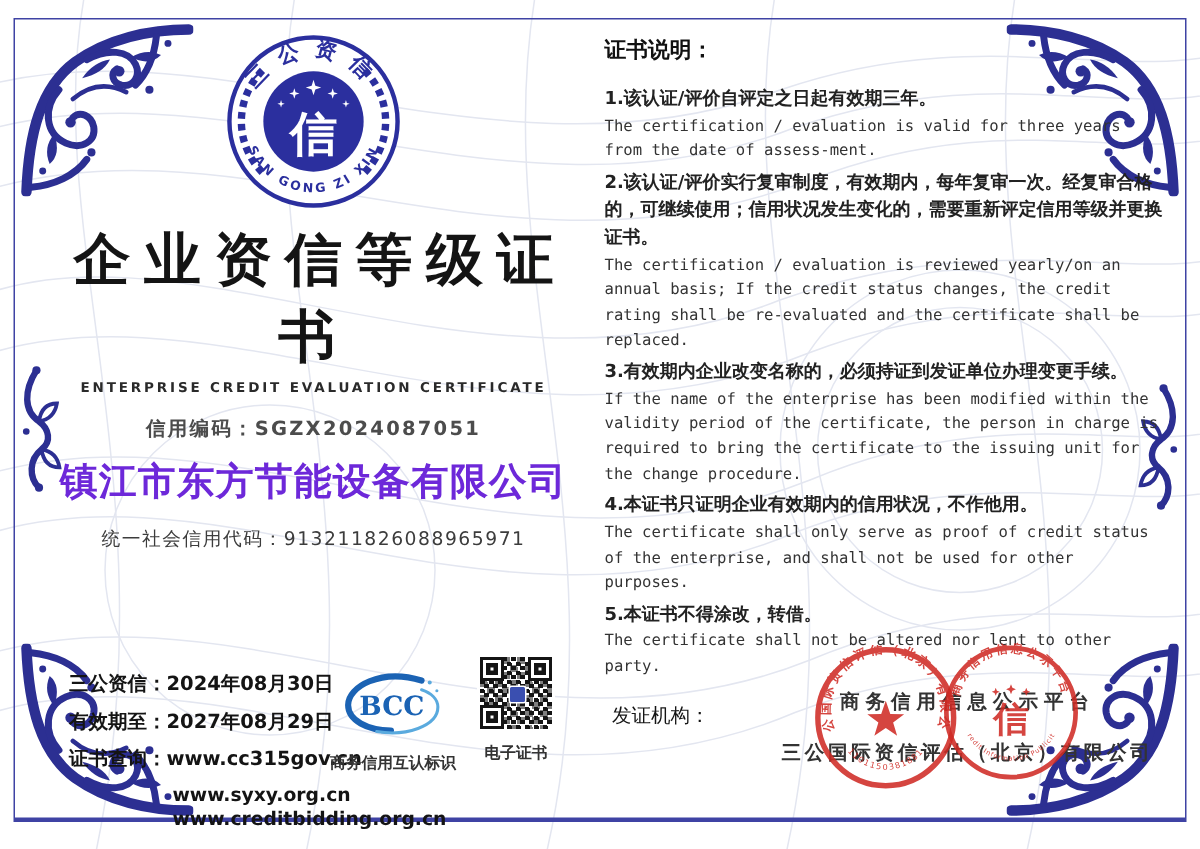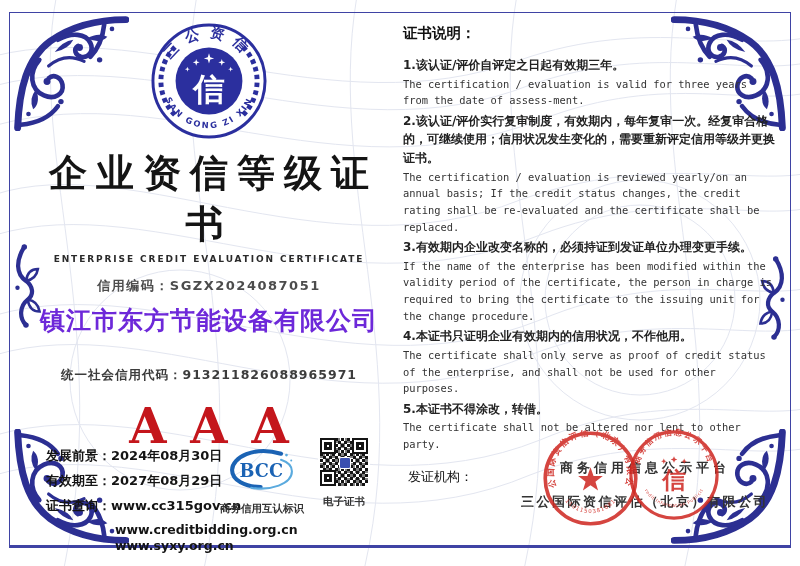--- a/index.html
+++ b/index.html
@@ -19,21 +19,21 @@
   .e-l{left:9px;top:240px;}
   .e-r{right:9px;top:252px;transform:scaleX(-1);}
   
   .leftcol{position:absolute;left:28px;top:0;width:362px;z-index:3;text-align:center;}
   .badge{margin:22px auto 0;width:118px;height:118px;}
   .title{margin:4px 0 0;font-family:"DejaVu Serif","Liberation Serif",serif;
          font-size:38px;font-weight:bold;color:#141414;letter-spacing:9px;text-indent:9px;}
   .subtitle{margin-top:4px;font-size:9px;font-weight:bold;color:#2a2a2a;letter-spacing:1.9px;}
   .codeline{margin-top:13px;font-size:13px;font-weight:bold;color:#4c4c4c;letter-spacing:1.5px;}
   .company{margin-top:9px;font-size:25px;font-weight:bold;color:#6d28d9;letter-spacing:1px;}
-  .uscc{margin-top:30px;font-size:12.5px;font-weight:bold;color:#3c3c3c;letter-spacing:1px;}
+  .uscc{margin-top:14px;font-size:12.5px;font-weight:normal;color:#3c3c3c;letter-spacing:1px;}
   .para{margin:14px auto 0;width:340px;text-align:justify;text-indent:2em;
         font-size:13.5px;font-weight:600;color:#333;line-height:1.8;}
   .rating{margin-top:14px;font-family:"DejaVu Serif","Liberation Serif",serif;
           font-size:48px;font-weight:bold;color:#c4161c;letter-spacing:24px;text-indent:24px;}
   
   .dates{position:absolute;left:46px;top:447px;width:190px;z-index:3;text-align:left;
          font-size:13px;font-weight:bold;color:#141414;}
   .dates .row{margin-bottom:7px;white-space:nowrap;}
   .dates .url-extra{margin-left:69px;margin-bottom:1px;font-size:12.5px;}
   .bcc-group{position:absolute;left:206px;top:448px;width:112px;z-index:3;text-align:center;}
@@ -190,35 +190,34 @@
       <span>信用编码：</span><span>SGZX2024087051</span>
     </div>
 
     <div class="company">镇江市东方节能设备有限公司</div>
 
     <div class="uscc">
       <span>统一社会信用代码：</span><span>913211826088965971</span>
     </div>
 
 
-    <div class="rating">AAA</div>
   </div>
 
   <div class="dates">
     <div class="row">
-      <span>发展前景：</span><span>2024年08月30日</span>
+      <span>三公资信：</span><span>2024年08月30日</span>
     </div>
     <div class="row">
       <span>有效期至：</span><span>2027年08月29日</span>
     </div>
     <div class="row">
       <span>证书查询：</span><span class="url">www.cc315gov.cn</span>
     </div>
+    <div class="url-extra">www.syxy.org.cn</div>
     <div class="url-extra">www.creditbidding.org.cn</div>
-    <div class="url-extra">www.syxy.org.cn</div>
   </div>
 
   <div class="bcc-group">
     <svg viewBox="0 0 100 64" width="68" height="44">
       <path d="M78,8 C38,-4 6,14 6,32 c0,15 19,25 42,25" fill="none" stroke="#1b63b4" stroke-width="6" stroke-linecap="round"></path>
       <path d="M34,58 c28,5 60,-5 60,-24 c0,-8 -7,-14 -16,-17" fill="none" stroke="#5aaade" stroke-width="3" stroke-linecap="round"></path>
       <text x="17" y="42" font-size="26" font-weight="bold" fill="#1b63b4" font-family="DejaVu Serif, Liberation Serif, serif">BCC</text>
       <circle cx="86" cy="10" r="2" fill="#5aaade"></circle>
       <circle cx="93" cy="18" r="1.5" fill="#5aaade"></circle>
     </svg>

